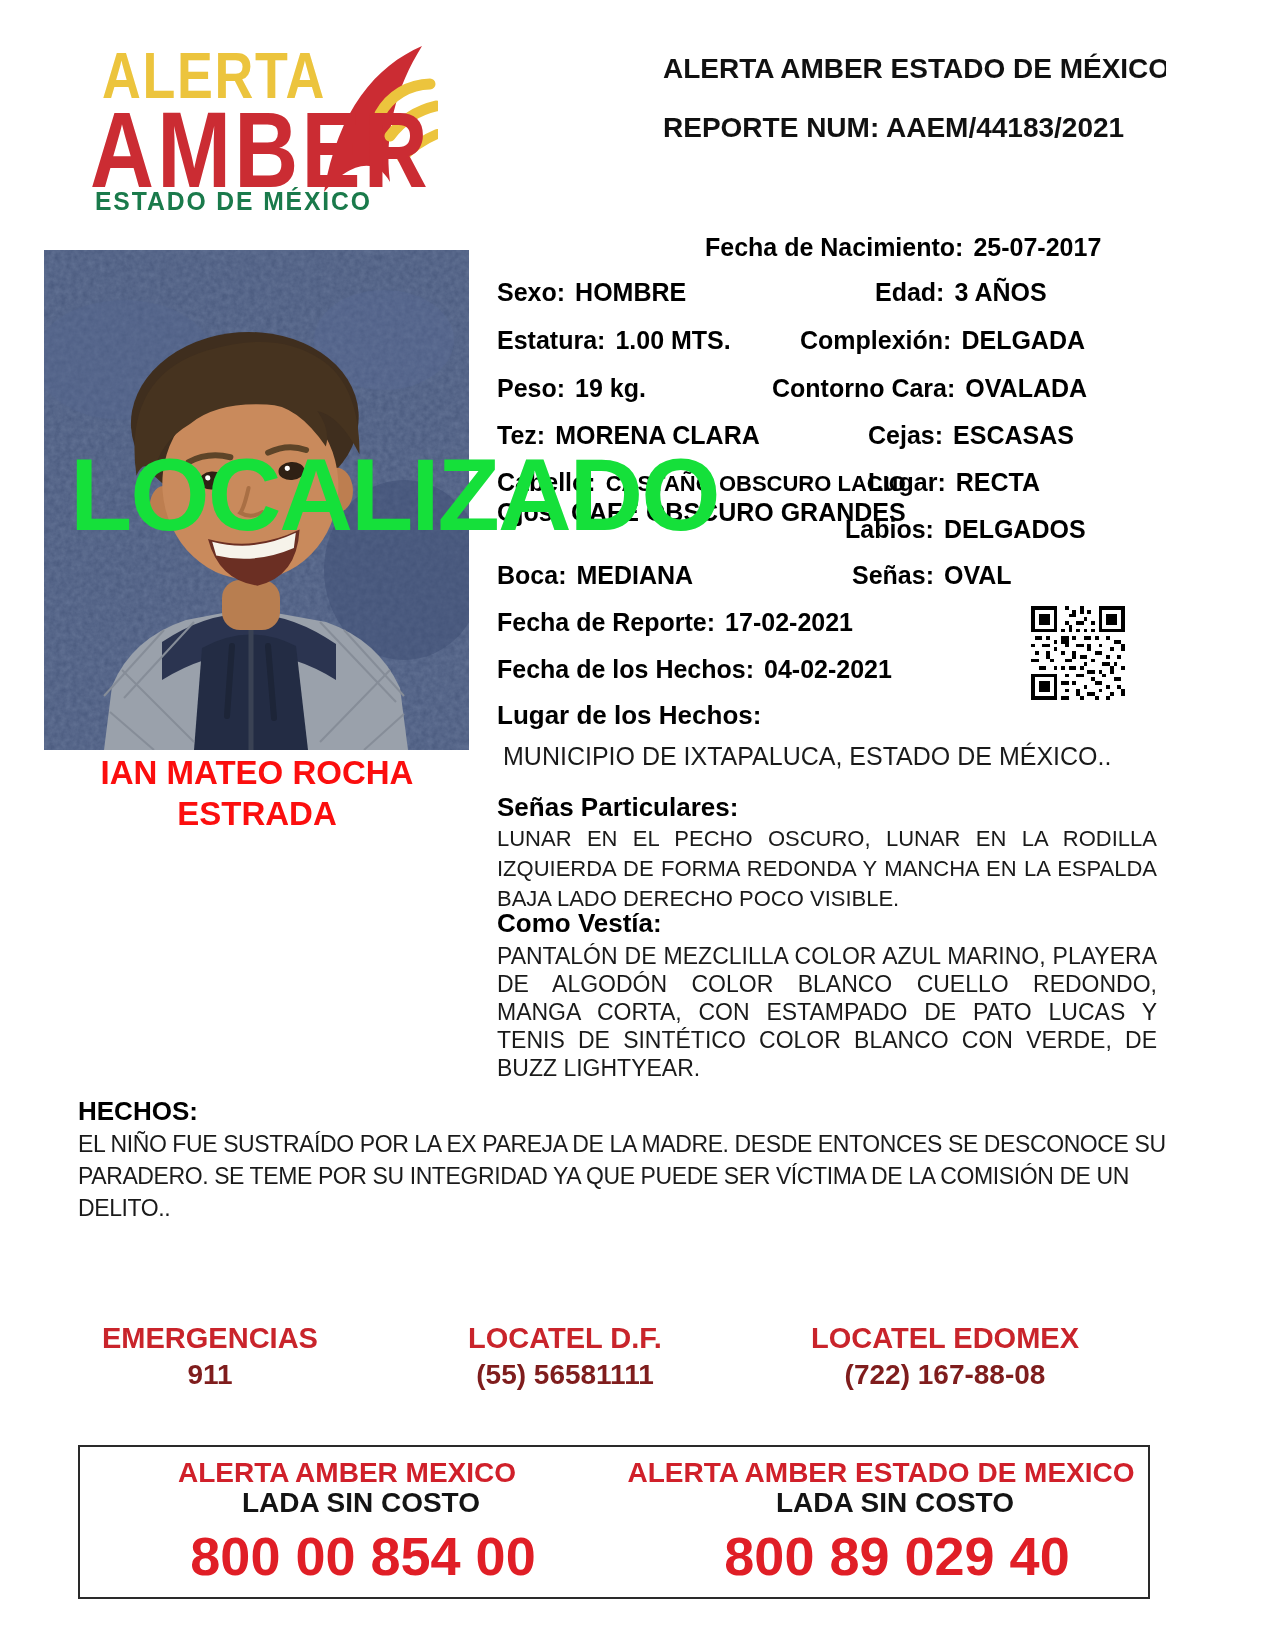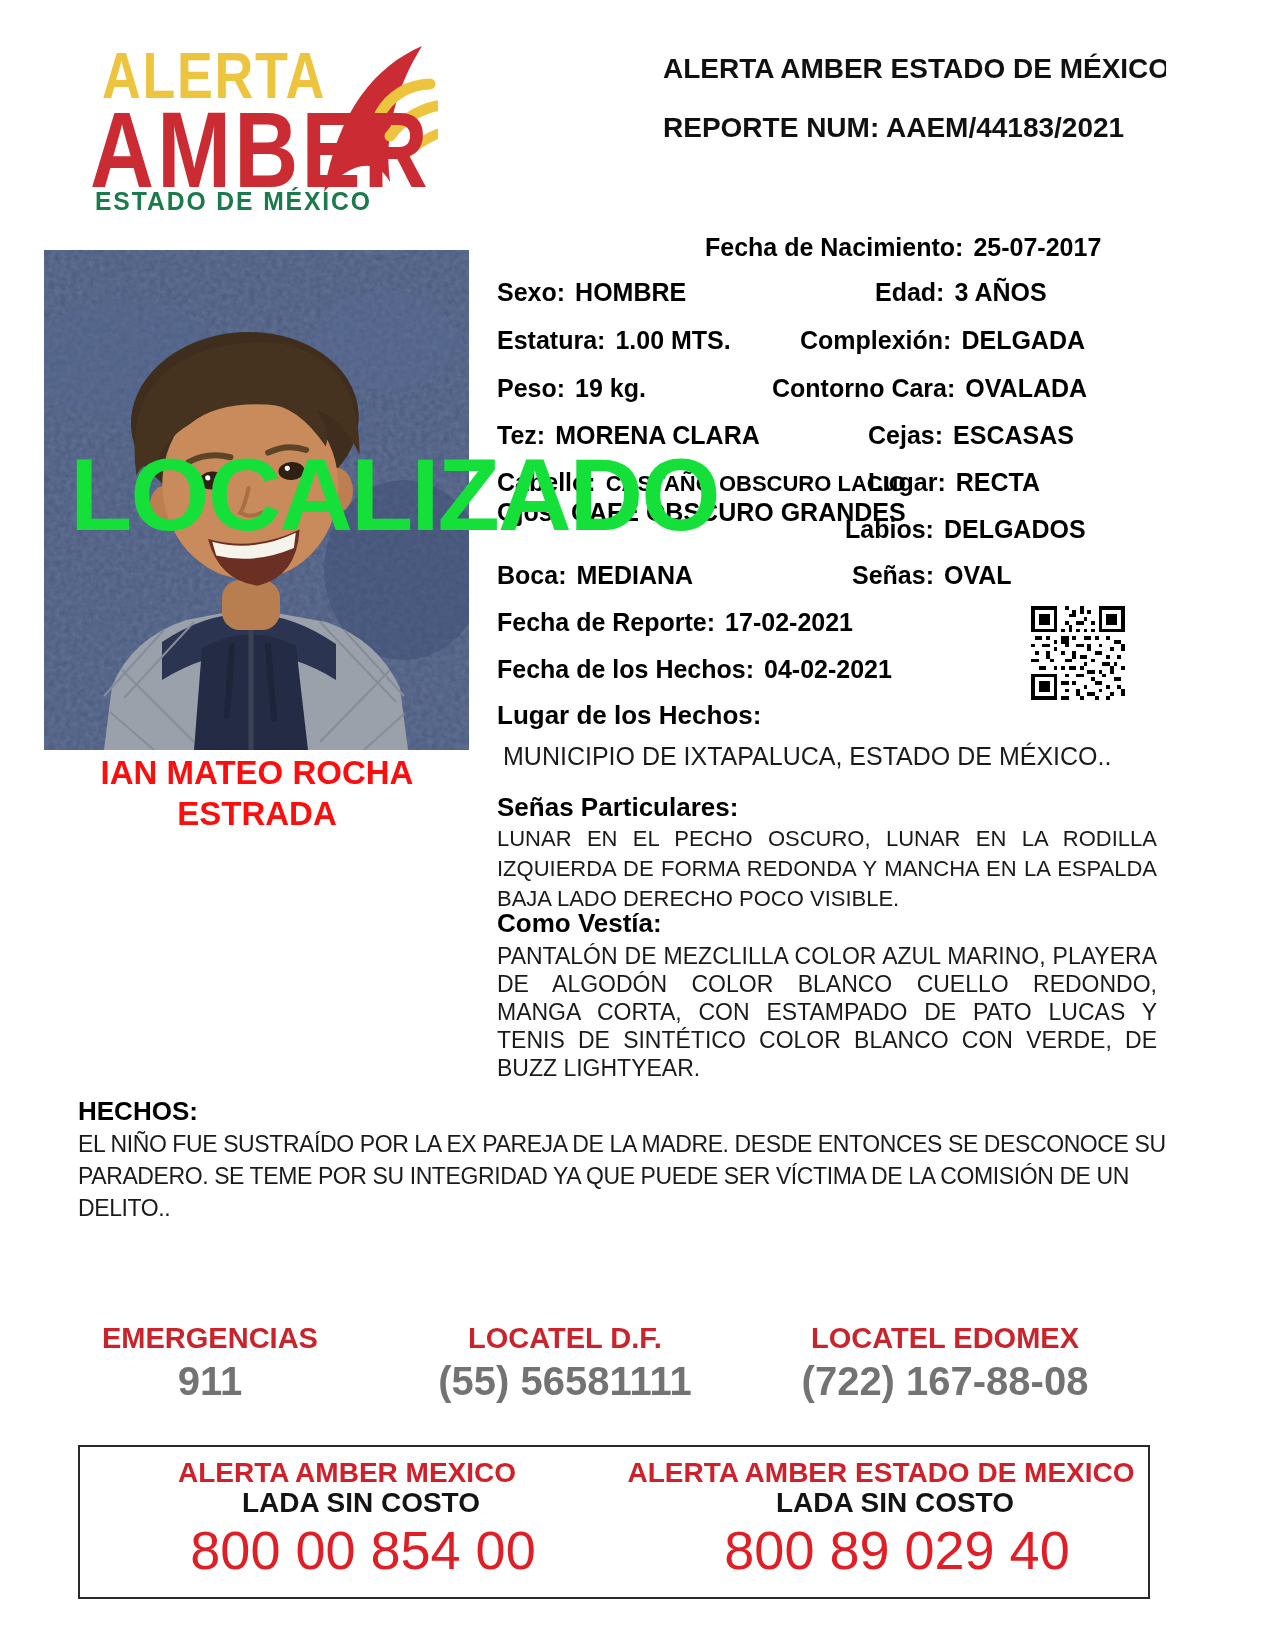--- a/index.html
+++ b/index.html
@@ -52,32 +52,32 @@
   .vestia-label{left:497px;top:908px}
   .vestia-body{position:absolute;left:497px;top:942px;width:660px;font-size:23px;
     line-height:28px;text-align:justify;color:#1a1a1a;}
   .hechos-label{left:78px;top:1096px}
   .hechos-body{position:absolute;left:78px;top:1128px;width:1125px;font-size:23px;
     line-height:32px;letter-spacing:-0.4px;color:#1a1a1a;}
 
   
   .contact{position:absolute;text-align:center;}
   .contact .c-label{font-size:29px;font-weight:bold;color:#c9242b;white-space:nowrap;}
-  .contact .c-number{font-size:40px;font-weight:bold;color:#737373;white-space:nowrap;margin-top:4px;}
+  .contact .c-number{font-size:28px;font-weight:bold;color:#7f1d1d;white-space:nowrap;margin-top:4px;}
   .contact1{left:80px;top:1322px;width:260px;}
   .contact2{left:410px;top:1322px;width:310px;}
   .contact3{left:770px;top:1322px;width:350px;}
 
   
   .hotline-box{position:absolute;left:78px;top:1445px;width:1068px;height:150px;
     border:2px solid #2a2a2a;display:flex;background:#fff;}
   .hotline-col{flex:1;text-align:center;padding-top:10px;}
   .h-title{font-size:28px;font-weight:bold;color:#d0202a;white-space:nowrap;}
   .h-sub{font-size:28px;font-weight:bold;color:#141414;margin-top:-2px;padding-left:28px;}
-  .h-number{font-size:54px;font-weight:normal;color:#e01e26;white-space:nowrap;padding-left:32px;}
+  .h-number{font-size:54px;font-weight:bold;color:#e01e26;margin-top:6px;white-space:nowrap;padding-left:32px;}
 </style>
 </head>
 <body>
 
 <div class="page">
 
   <div>
     <div class="logo-alerta">ALERTA</div>
     <div class="logo-amber">AMBER</div>
     <div class="logo-estado">ESTADO DE MÉXICO</div>

